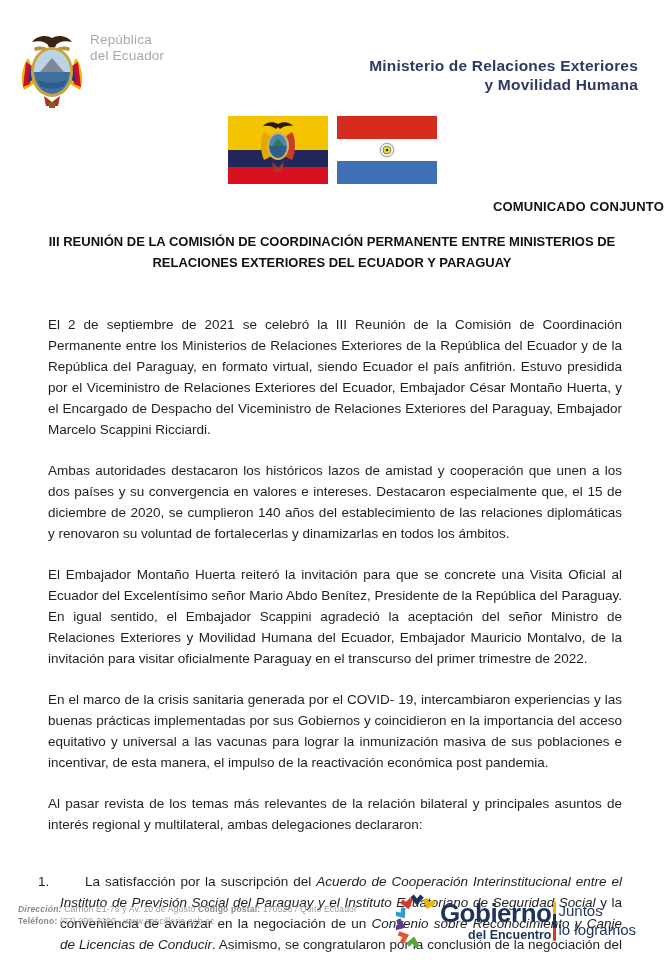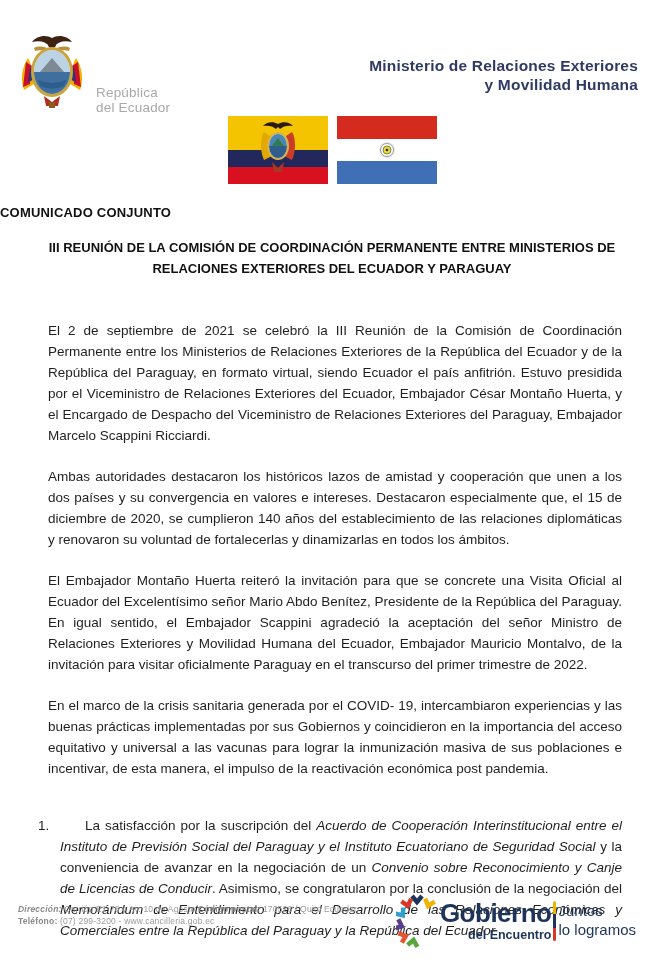--- a/index.html
+++ b/index.html
@@ -9,36 +9,36 @@
     position: relative;
     font-family: "Liberation Sans", "DejaVu Sans", sans-serif;
     color: #1f1f1f;
     overflow: hidden;
   }
   
   .header {
     display: flex; justify-content: space-between; align-items: flex-start;
     padding: 32px 26px 0 14px;
   }
-  .brand { display: flex; align-items: flex-end; gap: 6px; }
+  .brand { display: flex; align-items: flex-start; gap: 0; }
   .brand-text {
     color: #a9a9a9; font-size: 13.5px; line-height: 1.15; letter-spacing: .2px;
   }
   .ministry {
     text-align: right; color: #2e3a62; font-weight: 700;
     font-size: 15.5px; line-height: 1.25; margin-top: 24px; letter-spacing: .2px;
   }
   
   .flags-row {
     display: flex; justify-content: center; gap: 9px; margin-top: 0px;
   }
   .flag { width: 100px; height: 68px; display: block; }
   
   .communique {
-    text-align: left; font-weight: 700; font-size: 13px; margin-top: 21px;
+    text-align: right; font-weight: 700; font-size: 13px; margin-top: 15px;
     letter-spacing: .2px; color: #111;
   }
   .doc-title {
     text-align: center; font-weight: 700; font-size: 13px; line-height: 1.6;
     margin: 18px auto 0; width: 580px; color: #111;
   }
   
   .content { padding: 0 42px 0 48px; }
   .content p.para {
     text-align: justify; font-size: 13.5px; line-height: 21px; margin-top: 20px;
@@ -146,20 +146,21 @@
 </div>
 
 <div class="communique">COMUNICADO CONJUNTO</div>
 <div class="doc-title">III REUNIÓN DE LA COMISIÓN DE COORDINACIÓN PERMANENTE ENTRE MINISTERIOS DE RELACIONES EXTERIORES DEL ECUADOR Y PARAGUAY</div>
 
 <div class="content">
   <p class="para">El 2 de septiembre de 2021 se celebró la III Reunión de la Comisión de Coordinación Permanente entre los Ministerios de Relaciones Exteriores de la República del Ecuador y de la República del Paraguay, en formato virtual, siendo Ecuador el país anfitrión. Estuvo presidida por el Viceministro de Relaciones Exteriores del Ecuador, Embajador César Montaño Huerta, y el Encargado de Despacho del Viceministro de Relaciones Exteriores del Paraguay, Embajador Marcelo Scappini Ricciardi.</p>
   <p class="para">Ambas autoridades destacaron los históricos lazos de amistad y cooperación que unen a los dos países y su convergencia en valores e intereses. Destacaron especialmente que, el 15 de diciembre de 2020, se cumplieron 140 años del establecimiento de las relaciones diplomáticas y renovaron su voluntad de fortalecerlas y dinamizarlas en todos los ámbitos.</p>
   <p class="para">El Embajador Montaño Huerta reiteró la invitación para que se concrete una Visita Oficial al Ecuador del Excelentísimo señor Mario Abdo Benítez, Presidente de la República del Paraguay. En igual sentido, el Embajador Scappini agradeció la aceptación del señor Ministro de Relaciones Exteriores y Movilidad Humana del Ecuador, Embajador Mauricio Montalvo, de la invitación para visitar oficialmente Paraguay en el transcurso del primer trimestre de 2022.</p>
   <p class="para">En el marco de la crisis sanitaria generada por el COVID- 19, intercambiaron experiencias y las buenas prácticas implementadas por sus Gobiernos y coincidieron en la importancia del acceso equitativo y universal a las vacunas para lograr la inmunización masiva de sus poblaciones e incentivar, de esta manera, el impulso de la reactivación económica post pandemia.</p>
+  <p class="para">Al pasar revista de los temas más relevantes de la relación bilateral y principales asuntos de interés regional y multilateral, ambas delegaciones declararon:</p>
 
   <div class="list-item">
     <span class="num">1.</span>
     <span class="item-text"><span>La satisfacción por la suscripción del </span><span style="font-style: italic;">Acuerdo de Cooperación Interinstitucional entre el Instituto de Previsión Social del Paraguay y el Instituto Ecuatoriano de Seguridad Social</span><span> y la conveniencia de avanzar en la negociación de un </span><span style="font-style: italic;">Convenio sobre Reconocimiento y Canje de Licencias de Conducir</span><span>. Asimismo, se congratularon por la conclusión de la negociación del </span><span style="font-style: italic;">Memorándum de Entendimiento para el Desarrollo de las Relaciones Económicas y Comerciales entre la República del Paraguay y la República del Ecuador</span></span>
   </div>
 </div>
 
 <div class="footer-contact">
   <div><span class="b" style="font-weight: 700; font-style: italic;">Dirección: </span><span>Carrión E1-76 y Av. 10 de Agosto </span><span class="b" style="font-weight: 700;">Código postal: </span><span>170526 / Quito Ecuador</span></div>
   <div><span class="b" style="font-weight: 700;">Teléfono: </span><span>(07) 299-3200 - www.cancilleria.gob.ec</span></div>

